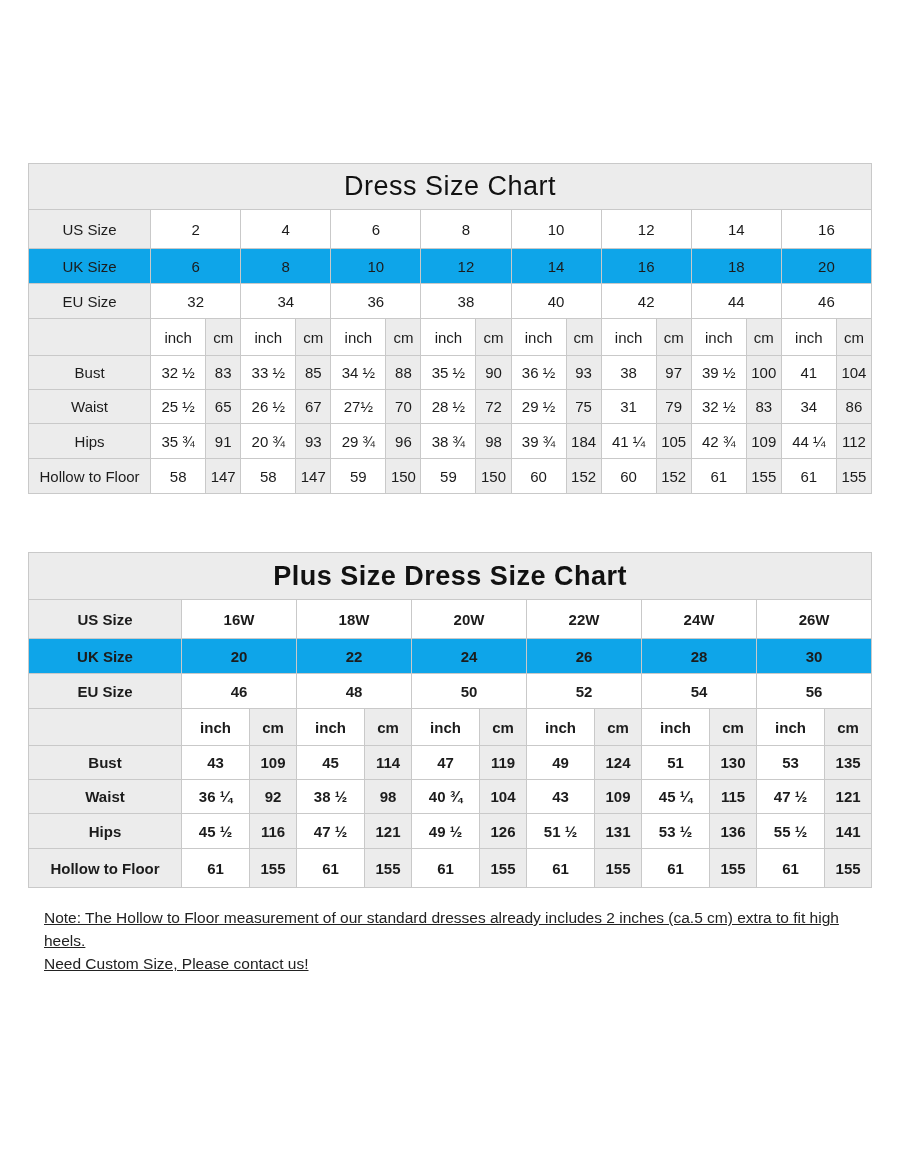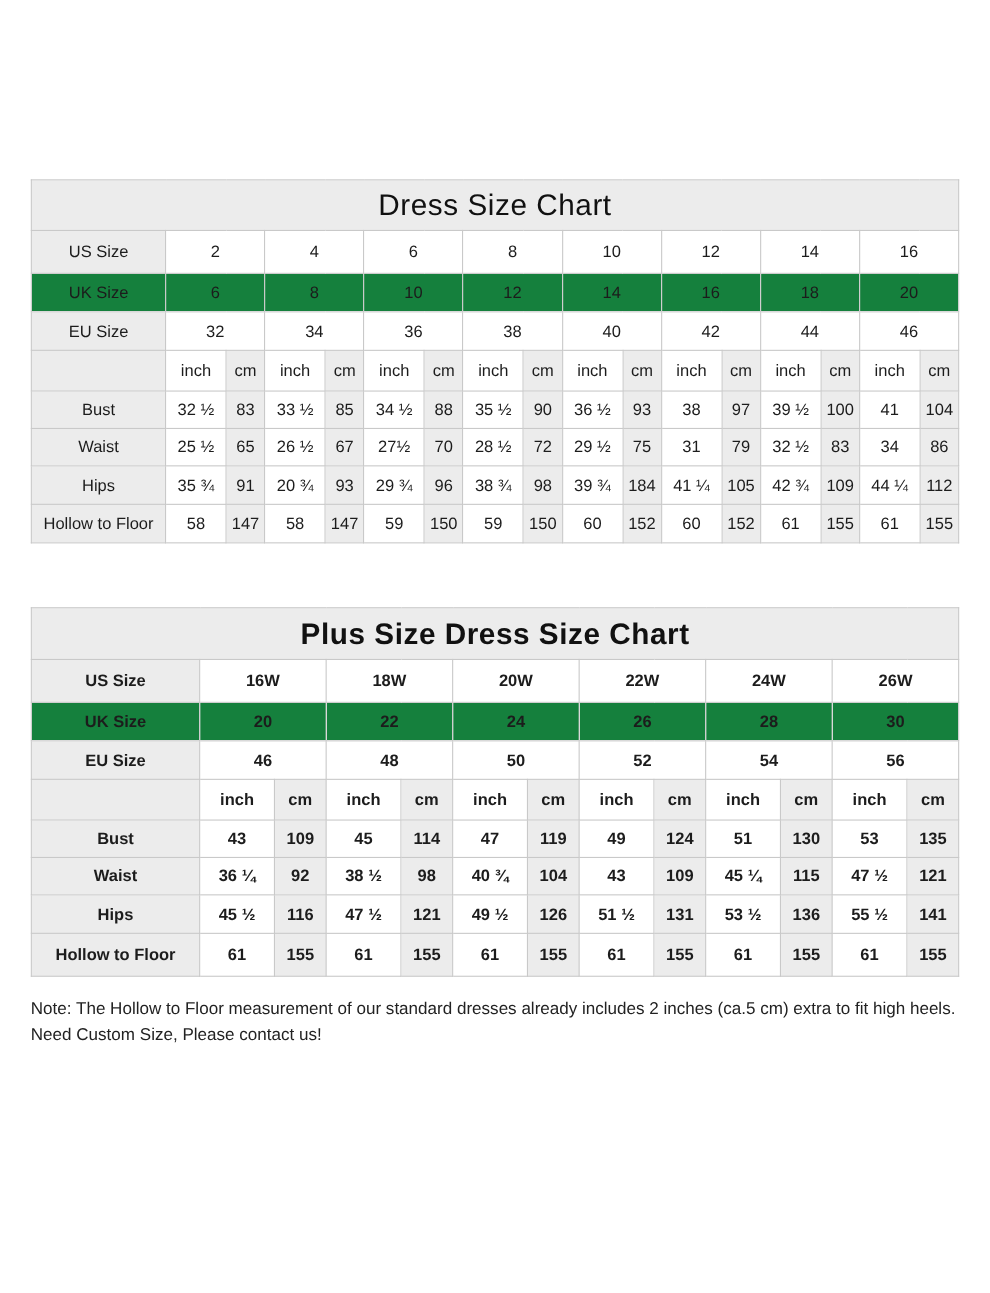--- a/index.html
+++ b/index.html
@@ -40,21 +40,21 @@
   table.size-chart td.title-cell {
     background: #ececec;
     font-size: 27px;
     letter-spacing: 0.5px;
     color: #111;
   }
   table.size-chart td.label-cell {
     background: #ececec;
   }
   table.size-chart tr.row-gray td {
-    background: #15803d;
+    background: #0ea5e9;
   }
   table.size-chart td.cm-col {
     background: #ececec;
   }
   table.size-chart td.inch-col {
     background: #ffffff;
   }
   table.size-chart td.label-cell.blank {
     background: #ececec;
   }
@@ -62,21 +62,22 @@
   .notes {
     position: absolute;
     left: 28px;
     top: 906px;
     width: 848px;
     font-size: 15.5px;
     line-height: 23px;
     color: #222;
   }
   .notes p {
-    margin: 0 0 0 0;
+    margin: 0 0 0 16px;
+    text-decoration: underline;
   }
   .notes p + p {
     margin-top: 0;
   }
 </style>
 </head>
 <body>
 
 <div class="chart-wrap" id="standard-table-wrap">
   <table class="size-chart" id="standard-table">

